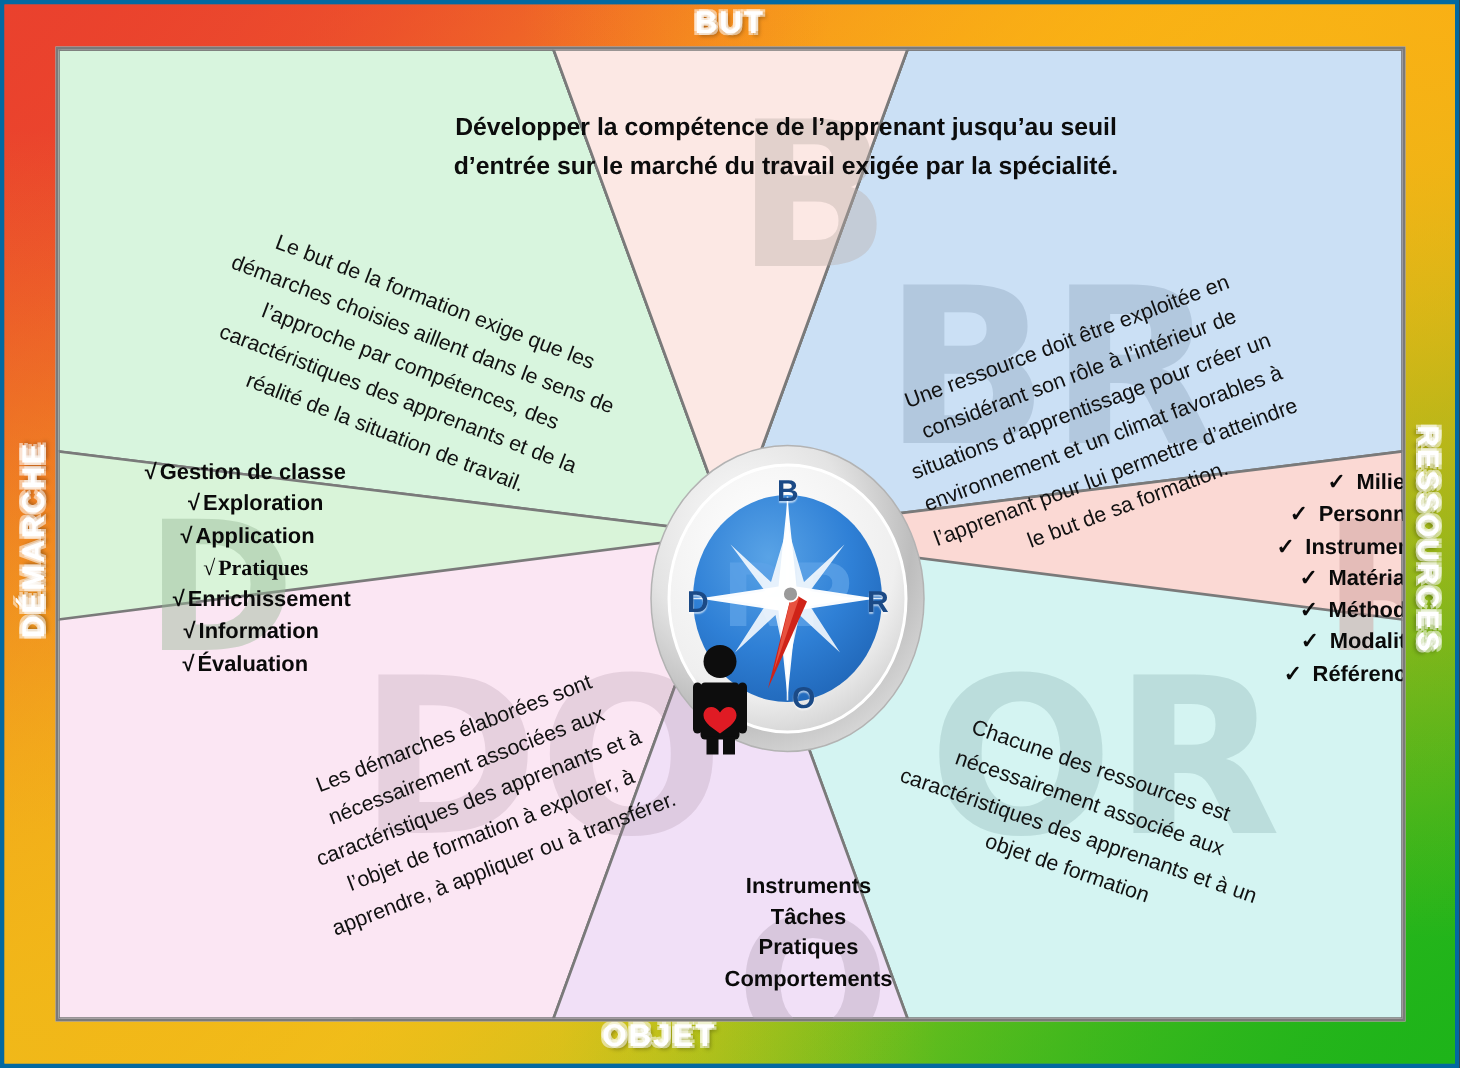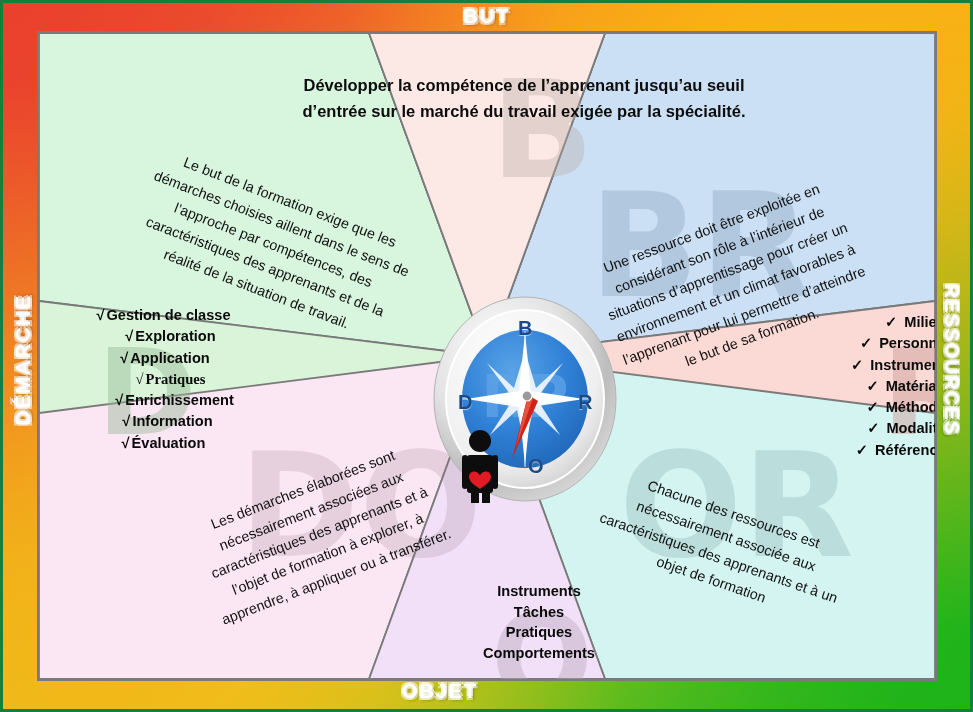--- a/index.html
+++ b/index.html
@@ -5,21 +5,21 @@
   * { box-sizing: border-box; margin: 0; padding: 0; }
   html, body {
     width: 973px; height: 712px;
     background: #000;
     font-family: "Liberation Sans", sans-serif;
     overflow: hidden;
   }
   #stage {
     position: relative;
     width: 973px; height: 712px;
-    background: #15803d;
+    background: #0369a1;
   }
 
   
   .frame {
     position: absolute;
     left: 3px; top: 3px;
     width: 967px; height: 706px;
     background:
       linear-gradient(135deg,
         #e8432e 0%,

